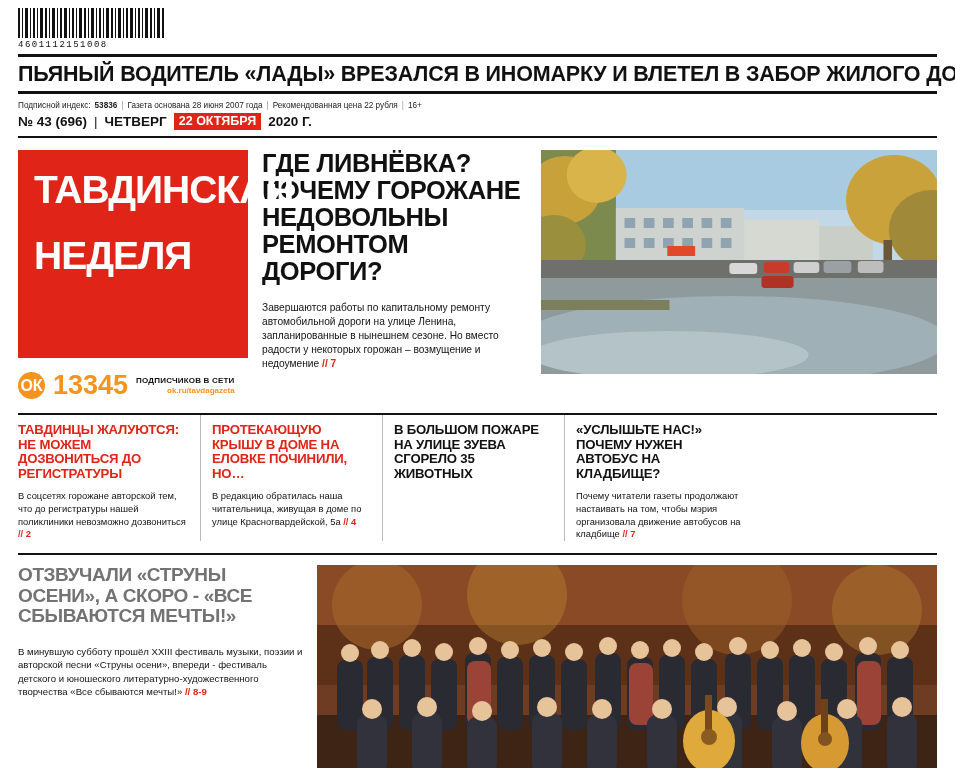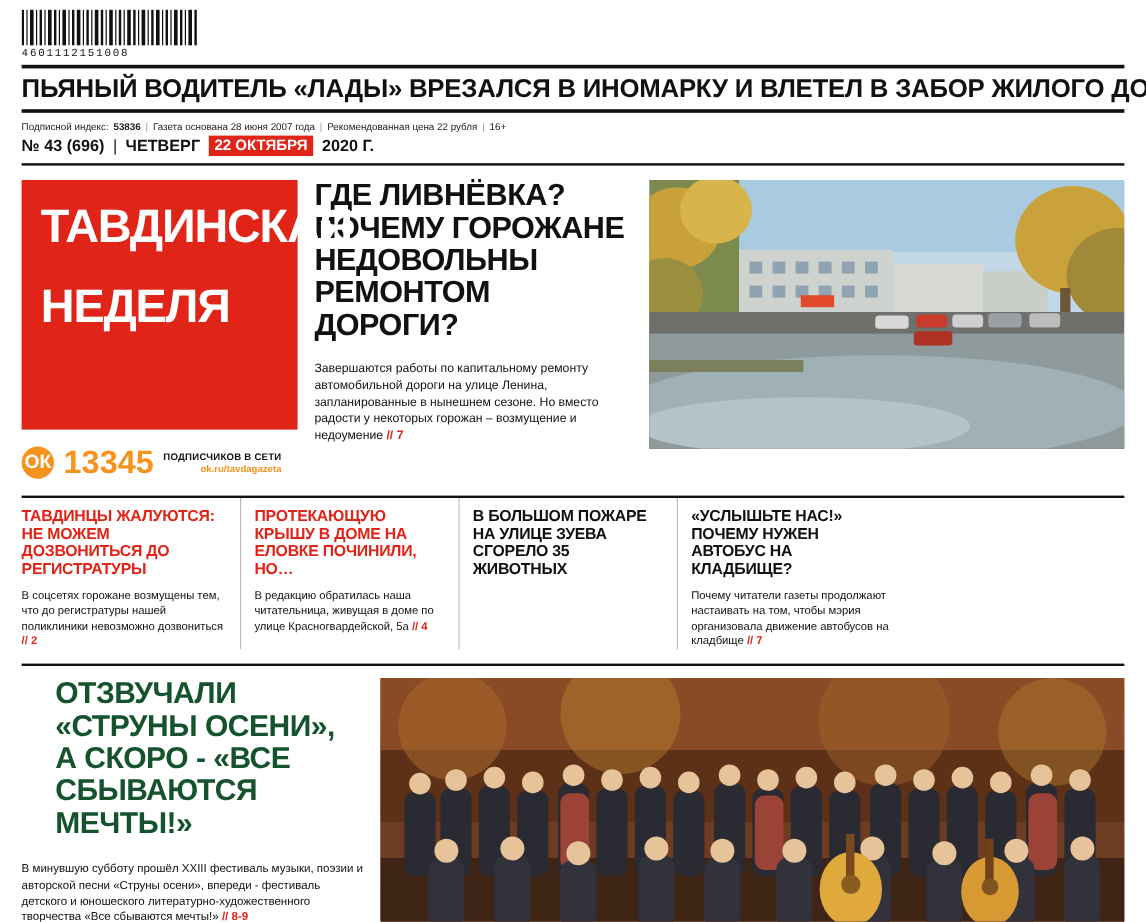--- a/index.html
+++ b/index.html
@@ -107,22 +107,22 @@
   }
   .brief.dark h3 { color:#111; }
   .brief p {
     margin: 9px 0 0 0; font-size: 9.4px; line-height: 1.36; color:#111;
   }
 
   
   .bottom { display:flex; gap:14px; margin-top: 12px; border-top:2px solid #111; padding-top:10px; }
   .bottom-left { width: 285px; }
   .bottom-title {
-    font-size: 25px; font-weight:bold; line-height:1.08; color:#14532d;
-    text-transform:uppercase; letter-spacing:-0.4px;margin-left:28px;
+    font-size: 19px; font-weight:bold; line-height:1.08; color:#737373;
+    text-transform:uppercase; letter-spacing:-0.4px;
   }
   .bottom-body { font-size: 9.6px; line-height:1.4; margin-top: 18px; }
   .bottom-photo {
     flex:1; height: 220px; overflow:hidden; position:relative;
     background: linear-gradient(#b45b2a 0%, #8d3f20 25%, #6d2f18 55%, #3b2414 100%);
   }
 </style>
 </head>
 <body>
 
@@ -272,21 +272,21 @@
           <rect x="0" y="150" width="120" height="10" fill="#7c7f5c"></rect>
         </svg>
       </div>
     </div>
   </div>
 
   <div class="briefs">
     <div class="brief" style="width:182px">
       <h3>ТАВДИНЦЫ ЖАЛУЮТСЯ: НЕ МОЖЕМ ДОЗВОНИТЬСЯ ДО РЕГИСТРАТУРЫ</h3>
       <p>
-        <span>В соцсетях горожане возмущены тем, что до регистратуры нашей поликлиники невозможно дозвониться</span>
+        <span>В соцсетях горожане авторской тем, что до регистратуры нашей поликлиники невозможно дозвониться</span>
         <span class="pg">// 2</span>
       </p>
     </div>
     <div class="brief" style="width:182px">
       <h3>ПРОТЕКАЮЩУЮ КРЫШУ В ДОМЕ НА ЕЛОВКЕ ПОЧИНИЛИ, НО…</h3>
       <p>
         <span>В редакцию обратилась наша читательница, живущая в доме по улице Красногвардейской, 5а</span>
         <span class="pg">// 4</span>
       </p>
     </div>

